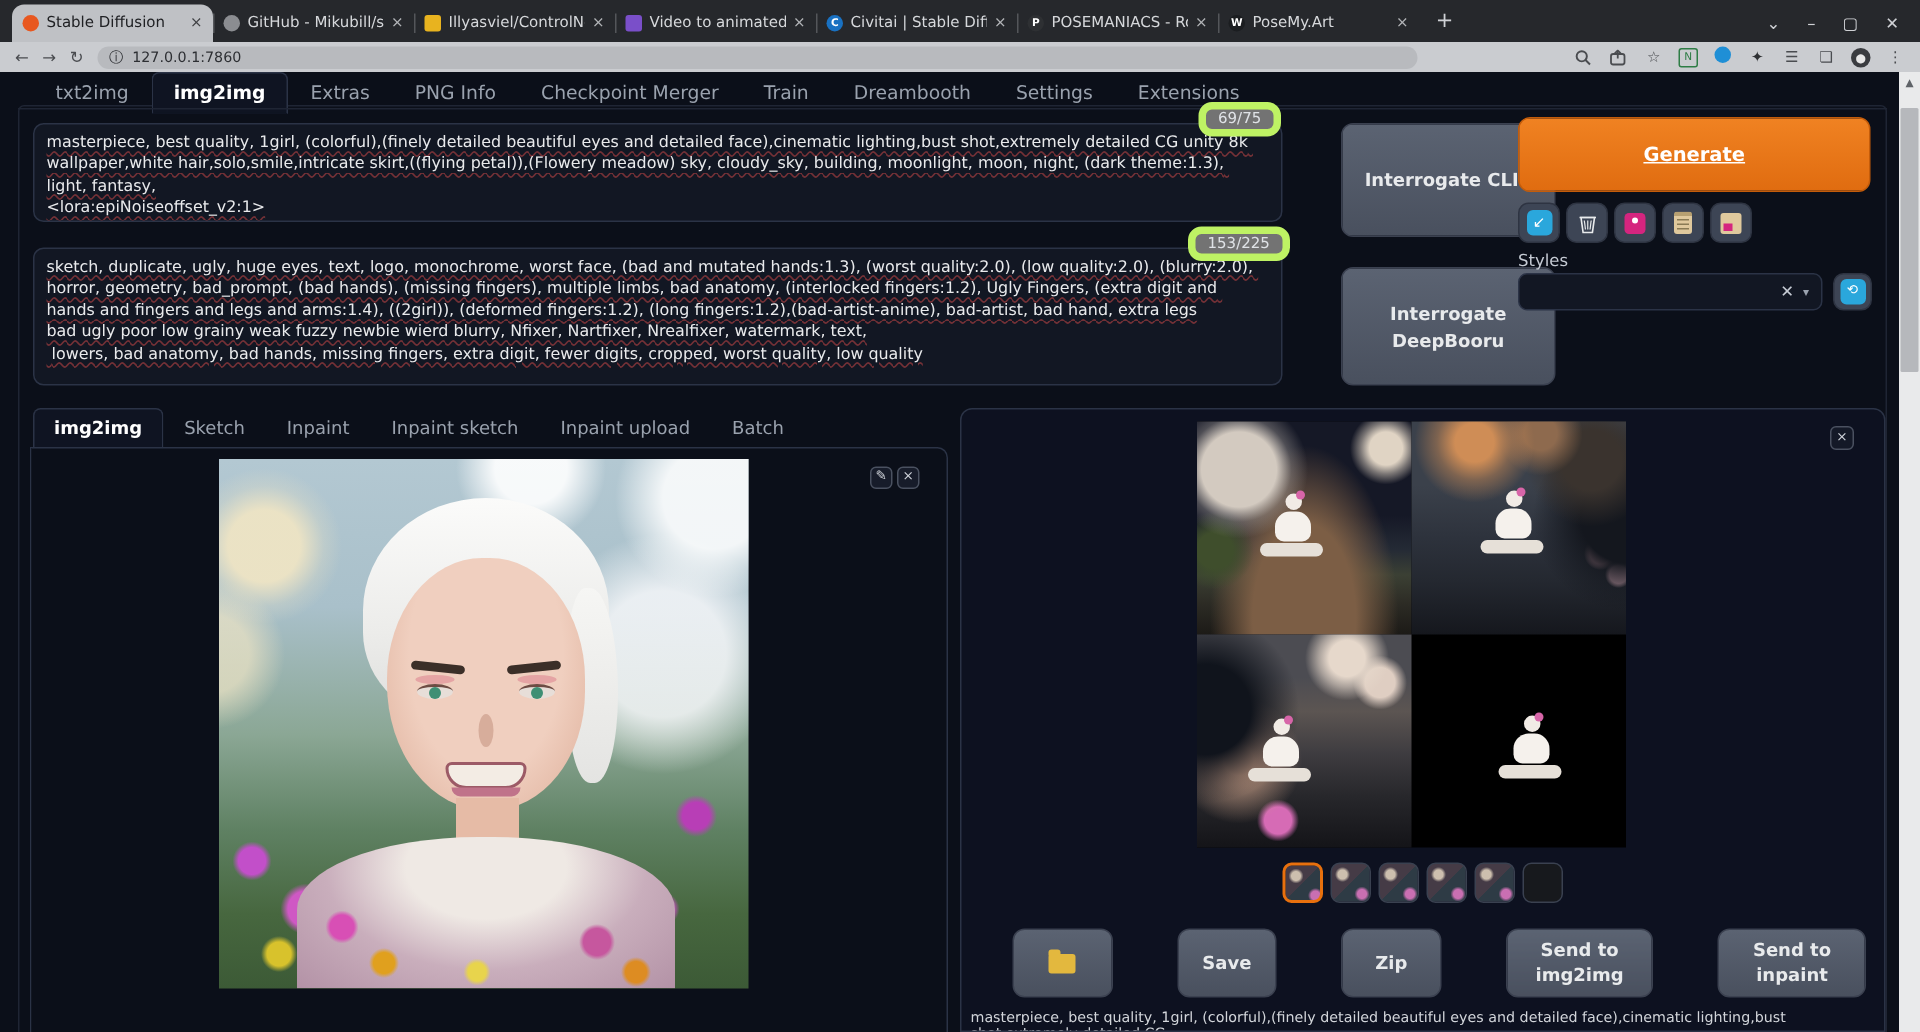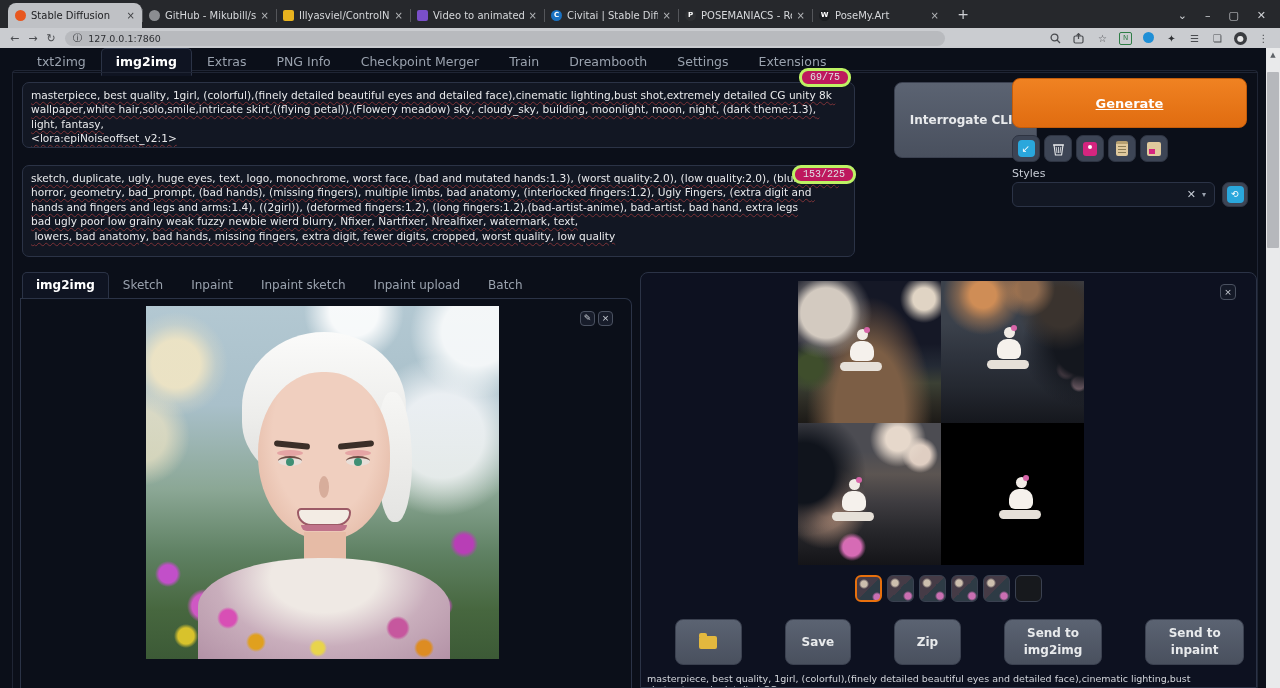--- a/index.html
+++ b/index.html
@@ -28,21 +28,21 @@
   .app-frame { position:absolute; left:12px; top:22px; width:1246px; height:618px; border:1px solid #1f2534; border-bottom:none; border-radius:4px 4px 0 0; }
 
   .navtabs { position:absolute; left:22px; top:0; display:flex; font-size:12.5px; color:#9aa2ae; }
   .navtab { padding:5px 14px 6px; border:1px solid transparent; }
   .navtab.active { color:#fff; font-weight:bold; background:#0f1422; border:1px solid #2b3346; border-bottom-color:#0f1422; border-radius:5px 5px 0 0; }
   .nav-underline { position:absolute; left:12px; top:24px; width:1246px; height:1px; background:#1f2534; }
 
   
   .ta { position:absolute; background:#121723; border:1px solid #2b3346; border-radius:7px; padding:5px 8px; font-size:10.6px; line-height:1.36; color:#e9eaec; white-space:pre-wrap; overflow:hidden; }
   .squiggle { text-decoration:underline; text-decoration-style:wavy; text-decoration-color:rgba(198,70,70,.55); text-decoration-thickness:1px; text-underline-offset:2px; }
-  .counter { position:absolute; background:#be185d; border:3px solid #bef264; border-radius:9px; font-size:10px; color:#dfe2e6; padding:1px 8px; z-index:3;font-family:Liberation Mono, monospace; }
+  .counter { position:absolute; background:#737373; border:5px solid #bef264; border-radius:9px; font-size:10px; color:#dfe2e6; padding:1px 8px; z-index:3; }
 
   .graybtn { background:linear-gradient(180deg,#5b6372,#49505e); border:1px solid #3b4150; border-radius:8px; color:#e8eaec; font-weight:bold; display:flex; align-items:center; justify-content:center; text-align:center; cursor:pointer;margin-left:32px; }
   .interrogate { position:absolute; left:862px; width:143px; font-size:12px; line-height:1.5; padding:0 14px; }
 
   .generate { position:absolute; left:1012px; top:30px; width:235px; height:50px; background:linear-gradient(180deg,#f08222,#e06c10); border:1px solid #c45c0a; border-radius:8px; color:#fff; font-weight:bold; font-size:13px; display:flex; align-items:center; justify-content:center; cursor:pointer;text-decoration:underline; }
 
   .iconrow { position:absolute; left:1012px; top:87px; display:flex; gap:4px; }
   .minibtn { width:28px; height:27px; background:#3d4555; border:1px solid #2e3442; border-radius:7px; display:flex; align-items:center; justify-content:center; cursor:pointer; }
   .glyph-blue { width:17px; height:17px; background:#2aa7dc; border-radius:4px; color:#fff; font-size:10px; line-height:17px; text-align:center; }
   .glyph-pink { width:14px; height:14px; background:#d5257f; border-radius:3px; position:relative; }
@@ -256,26 +256,27 @@
     <div class="navtab">Dreambooth</div>
     <div class="navtab">Settings</div>
     <div class="navtab">Extensions</div>
   </div>
   <div class="nav-underline"></div>
 
   <div class="counter" style="left:799px; top:20px">69/75</div>
   <div class="ta squiggle" style="left:22px; top:34px; width:833px; height:66px">masterpiece, best quality, 1girl, (colorful),(finely detailed beautiful eyes and detailed face),cinematic lighting,bust shot,extremely detailed CG unity 8k wallpaper,white hair,solo,smile,intricate skirt,((flying petal)),(Flowery meadow) sky, cloudy_sky, building, moonlight, moon, night, (dark theme:1.3), light, fantasy,
 &lt;lora:epiNoiseoffset_v2:1&gt;</div>
 
-  <div class="counter" style="left:792px; top:117px">153/225</div>
+  <div class="counter" style="left:792px; top:103px">153/225</div>
   <div class="ta squiggle" style="left:22px; top:117px; width:833px; height:92px">sketch, duplicate, ugly, huge eyes, text, logo, monochrome, worst face, (bad and mutated hands:1.3), (worst quality:2.0), (low quality:2.0), (blurry:2.0), horror, geometry, bad_prompt, (bad hands), (missing fingers), multiple limbs, bad anatomy, (interlocked fingers:1.2), Ugly Fingers, (extra digit and hands and fingers and legs and arms:1.4), ((2girl)), (deformed fingers:1.2), (long fingers:1.2),(bad-artist-anime), bad-artist, bad hand, extra legs
 bad ugly poor low grainy weak fuzzy newbie wierd blurry, Nfixer, Nartfixer, Nrealfixer, watermark, text,
  lowers, bad anatomy, bad hands, missing fingers, extra digit, fewer digits, cropped, worst quality, low quality</div>
 
   <div class="graybtn interrogate" style="top:34px; height:76px">Interrogate CLIP</div>
+  <div class="graybtn interrogate" style="top:130px; height:79px">Interrogate DeepBooru</div>
 
   <div class="generate">Generate</div>
   <div class="iconrow">
     <div class="minibtn">
         <span class="glyph-blue">↙</span>
       </div>
     <div class="minibtn">
       <svg width="13" height="14" viewBox="0 0 13 14">
           <path d="M2 3 L3.4 13 L9.6 13 L11 3 Z" fill="none" stroke="#e8eaec" stroke-width="1.1"></path>
           <line x1="1" y1="3" x2="12" y2="3" stroke="#e8eaec" stroke-width="1.1"></line>

